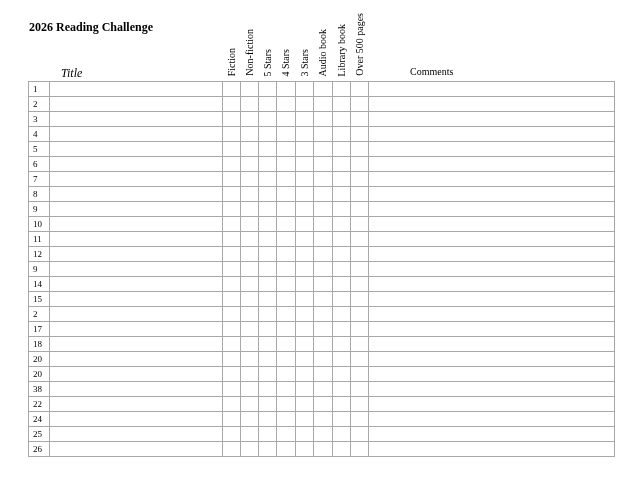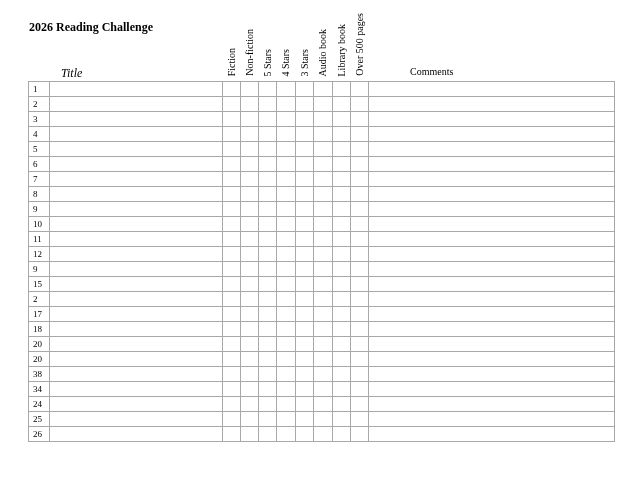--- a/index.html
+++ b/index.html
@@ -210,20 +210,33 @@
         <td></td>
         <td></td>
         <td></td>
         <td></td>
         <td></td>
         <td></td>
         <td></td>
         <td></td>
       </tr>
       <tr>
+        <td class="num">14</td>
+        <td></td>
+        <td></td>
+        <td></td>
+        <td></td>
+        <td></td>
+        <td></td>
+        <td></td>
+        <td></td>
+        <td></td>
+        <td></td>
+      </tr>
+      <tr>
         <td class="num">15</td>
         <td></td>
         <td></td>
         <td></td>
         <td></td>
         <td></td>
         <td></td>
         <td></td>
         <td></td>
         <td></td>
@@ -301,21 +314,21 @@
         <td></td>
         <td></td>
         <td></td>
         <td></td>
         <td></td>
         <td></td>
         <td></td>
         <td></td>
       </tr>
       <tr>
-        <td class="num">34</td>
+        <td class="num">22</td>
         <td></td>
         <td></td>
         <td></td>
         <td></td>
         <td></td>
         <td></td>
         <td></td>
         <td></td>
         <td></td>
         <td></td>

